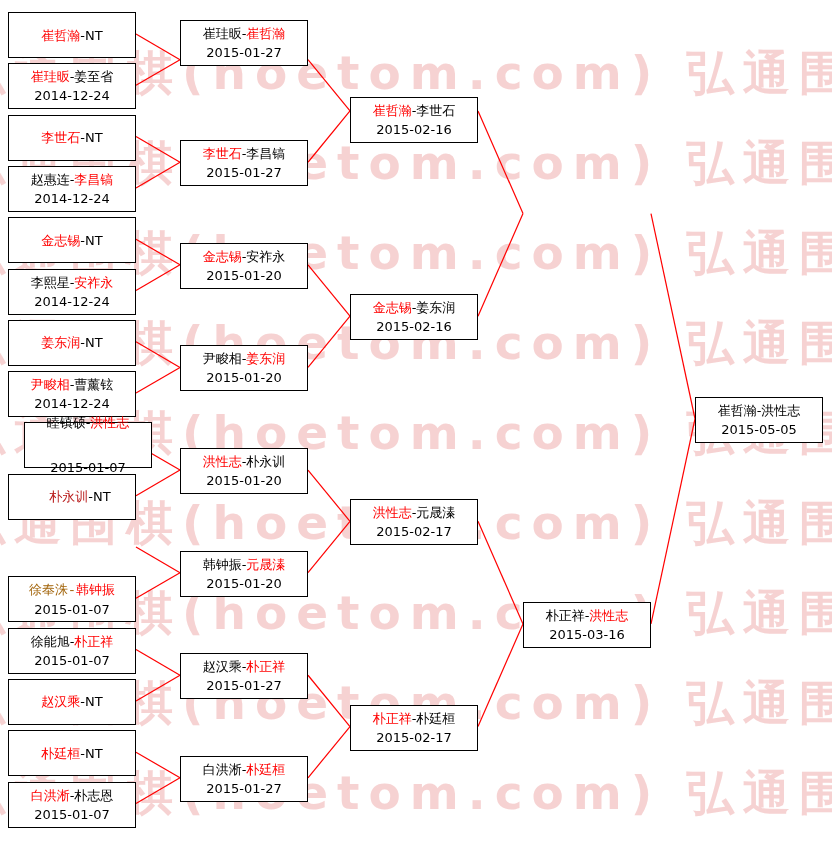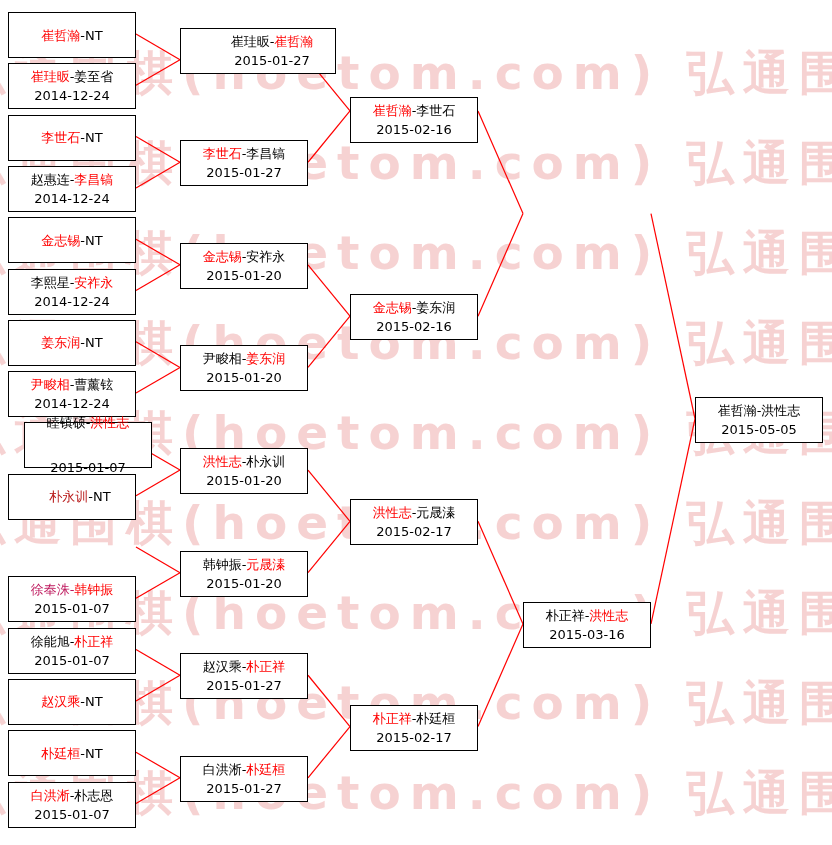--- a/index.html
+++ b/index.html
@@ -122,38 +122,38 @@
         <div class="date">2014-12-24</div>
       </div>
       <div class="match" style="left: 24px; top: 422.4px; border-color: rgb(0, 0, 0); gap: 26px;">
         <div class="names"><span style="color: rgb(0, 0, 0);">睦镇硕-</span><span style="color: rgb(255, 0, 0);">洪性志</span></div>
         <div class="date">2015-01-07</div>
       </div>
       <div class="match" style="left: 8px; top: 473.7px; border-color: rgb(0, 0, 0);">
         <div class="names"><span style="color: #b91c1c; margin-left: 16px;">朴永训</span><span style="color: rgb(0, 0, 0);">-NT</span></div>
       </div>
       <div class="match" style="left: 8px; top: 576.3px; border-color: rgb(0, 0, 0);">
-        <div class="names"><span style="color: #be185d;">徐奉洙-</span><span style="color: rgb(255, 0, 0);">韩钟振</span></div>
+        <div class="names"><span style="color: #a16207; font-family: Liberation Mono, monospace;">徐奉洙-</span><span style="color: rgb(255, 0, 0);">韩钟振</span></div>
         <div class="date">2015-01-07</div>
       </div>
       <div class="match" style="left: 8px; top: 627.6px; border-color: rgb(0, 0, 0);">
         <div class="names"><span style="color: rgb(0, 0, 0);">徐能旭-</span><span style="color: rgb(255, 0, 0);">朴正祥</span></div>
         <div class="date">2015-01-07</div>
       </div>
       <div class="match" style="left: 8px; top: 678.9px; border-color: rgb(0, 0, 0);">
         <div class="names"><span style="color: rgb(255, 0, 0);">赵汉乘</span><span style="color: rgb(0, 0, 0);">-NT</span></div>
       </div>
       <div class="match" style="left: 8px; top: 730.2px; border-color: rgb(0, 0, 0);">
         <div class="names"><span style="color: rgb(255, 0, 0);">朴廷桓</span><span style="color: rgb(0, 0, 0);">-NT</span></div>
       </div>
       <div class="match" style="left: 8px; top: 781.5px; border-color: rgb(0, 0, 0);">
         <div class="names"><span style="color: rgb(255, 0, 0); margin-top: 17px;">白洪淅</span><span style="color: rgb(0, 0, 0);">-朴志恩</span></div>
         <div class="date">2015-01-07</div>
       </div>
-      <div class="match" style="left: 180px; top: 28px; border-color: rgb(0, 0, 0); padding-left: 28px;">
+      <div class="match" style="left: 180px; top: 20px; border-color: rgb(0, 0, 0);">
         <div class="names"><span style="color: rgb(0, 0, 0);">崔珪昄-</span><span style="color: rgb(255, 0, 0);">崔哲瀚</span></div>
         <div class="date">2015-01-27</div>
       </div>
       <div class="match" style="left: 180px; top: 140.25px; border-color: rgb(0, 0, 0);">
         <div class="names"><span style="color: rgb(255, 0, 0);">李世石</span><span style="color: rgb(0, 0, 0);">-李昌镐</span></div>
         <div class="date">2015-01-27</div>
       </div>
       <div class="match" style="left: 180px; top: 242.85px; border-color: rgb(0, 0, 0);">
         <div class="names"><span style="color: rgb(255, 0, 0);">金志锡</span><span style="color: rgb(0, 0, 0);">-安祚永</span></div>
         <div class="date">2015-01-20</div>

